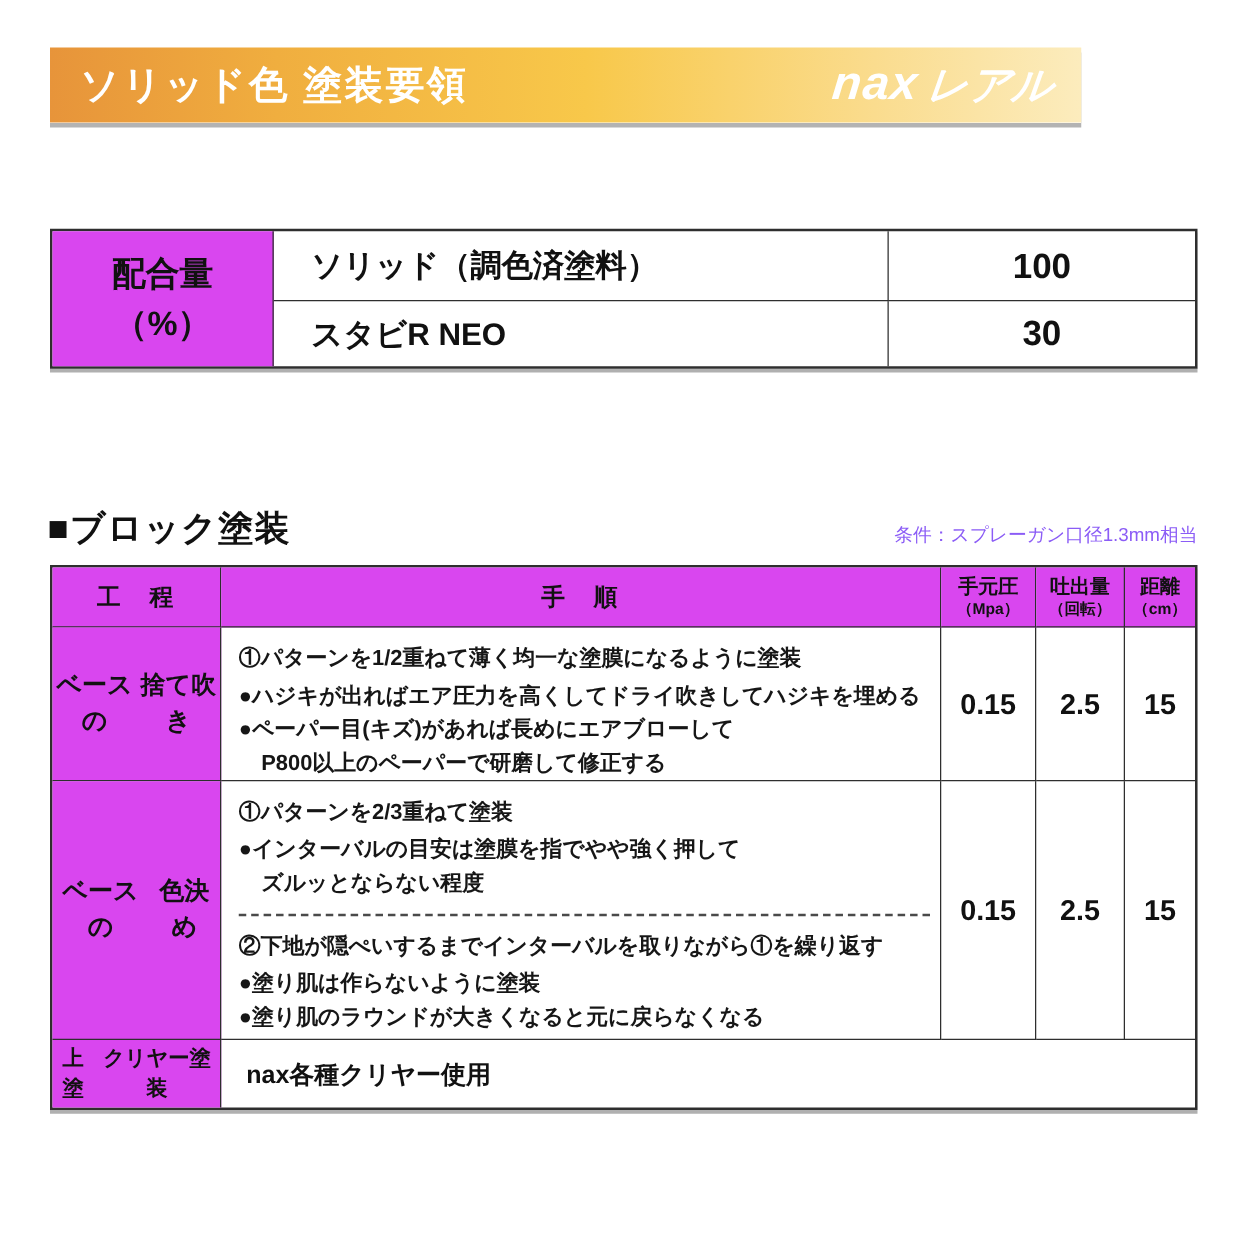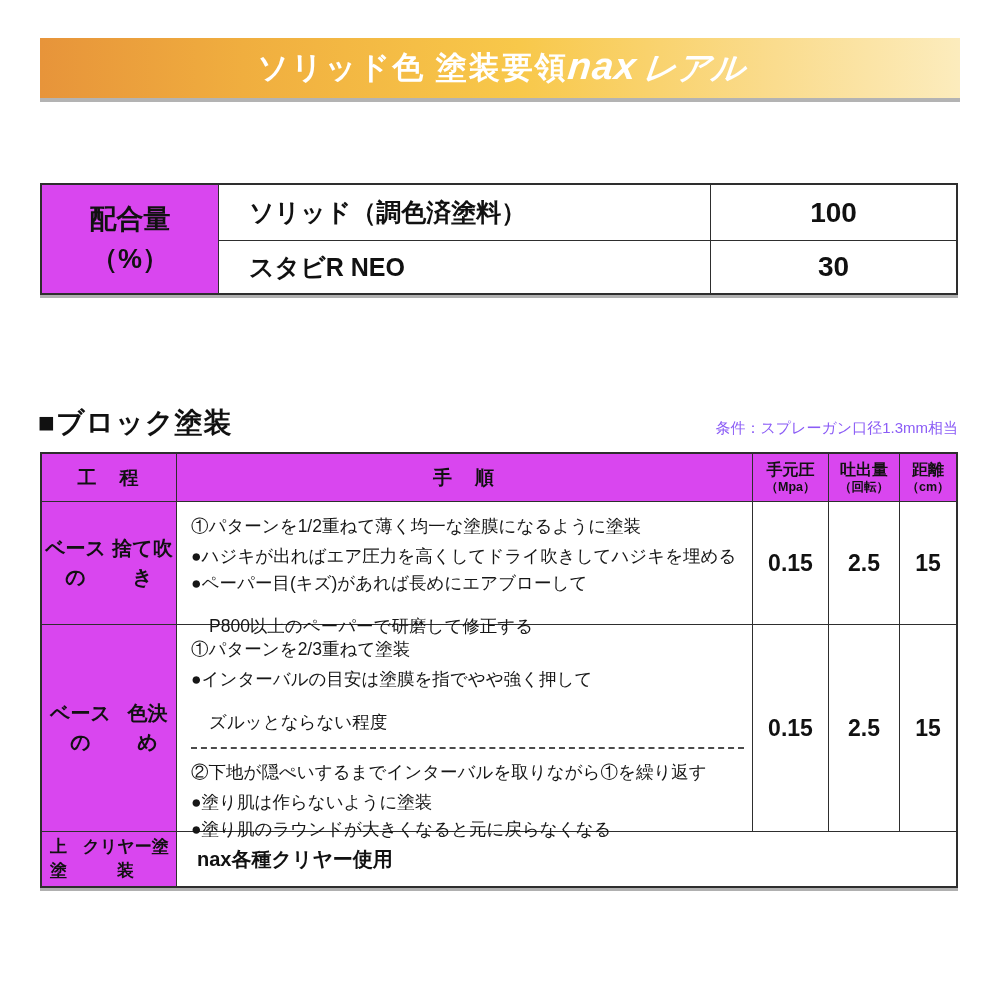--- a/index.html
+++ b/index.html
@@ -5,22 +5,22 @@
   * { margin:0; padding:0; box-sizing:border-box; }
   html,body { background:#ffffff; }
   .page {
     position:relative; width:1000px; height:1000px; background:#ffffff;
     font-family:"Liberation Sans", sans-serif; color:#111;
     overflow:hidden;
   }
 
   
   .band {
-    position:absolute; left:40px; top:38px; width:920px; height:60px;
-    display:flex; align-items:center; justify-content:center;
+    position:absolute; left:40px; top:38px; width:825px; height:60px;
+    display:flex; align-items:center; justify-content:space-between;
     padding:0 22px 0 24px;
     background:linear-gradient(90deg,#e7943a 0%, #f0ae3f 22%, #f8c84a 52%, #fadc8e 80%, #fcecbd 100%);
     box-shadow:0 4px 0 #b3b3b3;
   }
   .band-title { font-size:31px; font-weight:800; color:#ffffff; letter-spacing:2px; }
   .logo { color:#ffffff; font-style:italic; font-weight:800; transform:skewX(-6deg); white-space:nowrap; }
   .logo-nax { font-size:38px; letter-spacing:1px; margin-right:7px; }
   .logo-jp  { font-size:33px; }
 
   
@@ -55,23 +55,23 @@
   .hdr { display:flex; align-items:center; justify-content:center; font-size:19px; font-weight:700; letter-spacing:2px; }
   .hdr-num { display:flex; flex-direction:column; align-items:center; justify-content:center; line-height:1.15; letter-spacing:0; }
   .hdr-num .lbl { font-size:16px; font-weight:700; }
   .hdr-num .unit { font-size:12.5px; font-weight:600; }
   .proc-cell {
     display:flex; flex-direction:row; align-items:center; justify-content:center;
     font-size:20px; font-weight:700; line-height:1.45; text-align:center;
   }
   .proc-cell.small { font-size:17px; line-height:1.4; }
   .steps-cell { padding:11px 8px 0 14px; }
-  .step { font-size:17.5px; font-weight:400; line-height:27px; color:#161616; }
+  .step { font-size:17.5px; font-weight:700; line-height:27px; color:#161616; }
   .step.first { margin-bottom:3px; }
-  .step.indent { padding-left:18px;margin-top:16px; }
+  .step.indent { padding-left:18px; }
   .dashed-div { border:none; border-top:2px dashed #4a4a4a; margin:11px 0 10px 0; }
   .val-cell { display:flex; align-items:center; justify-content:center; font-size:23px; font-weight:700; }
   .note-cell { grid-column:2/6; display:flex; align-items:center; padding-left:20px; font-size:20px; font-weight:600; }
 </style>
 </head>
 <body>
 
 <div class="page">
 
   <header class="band">

